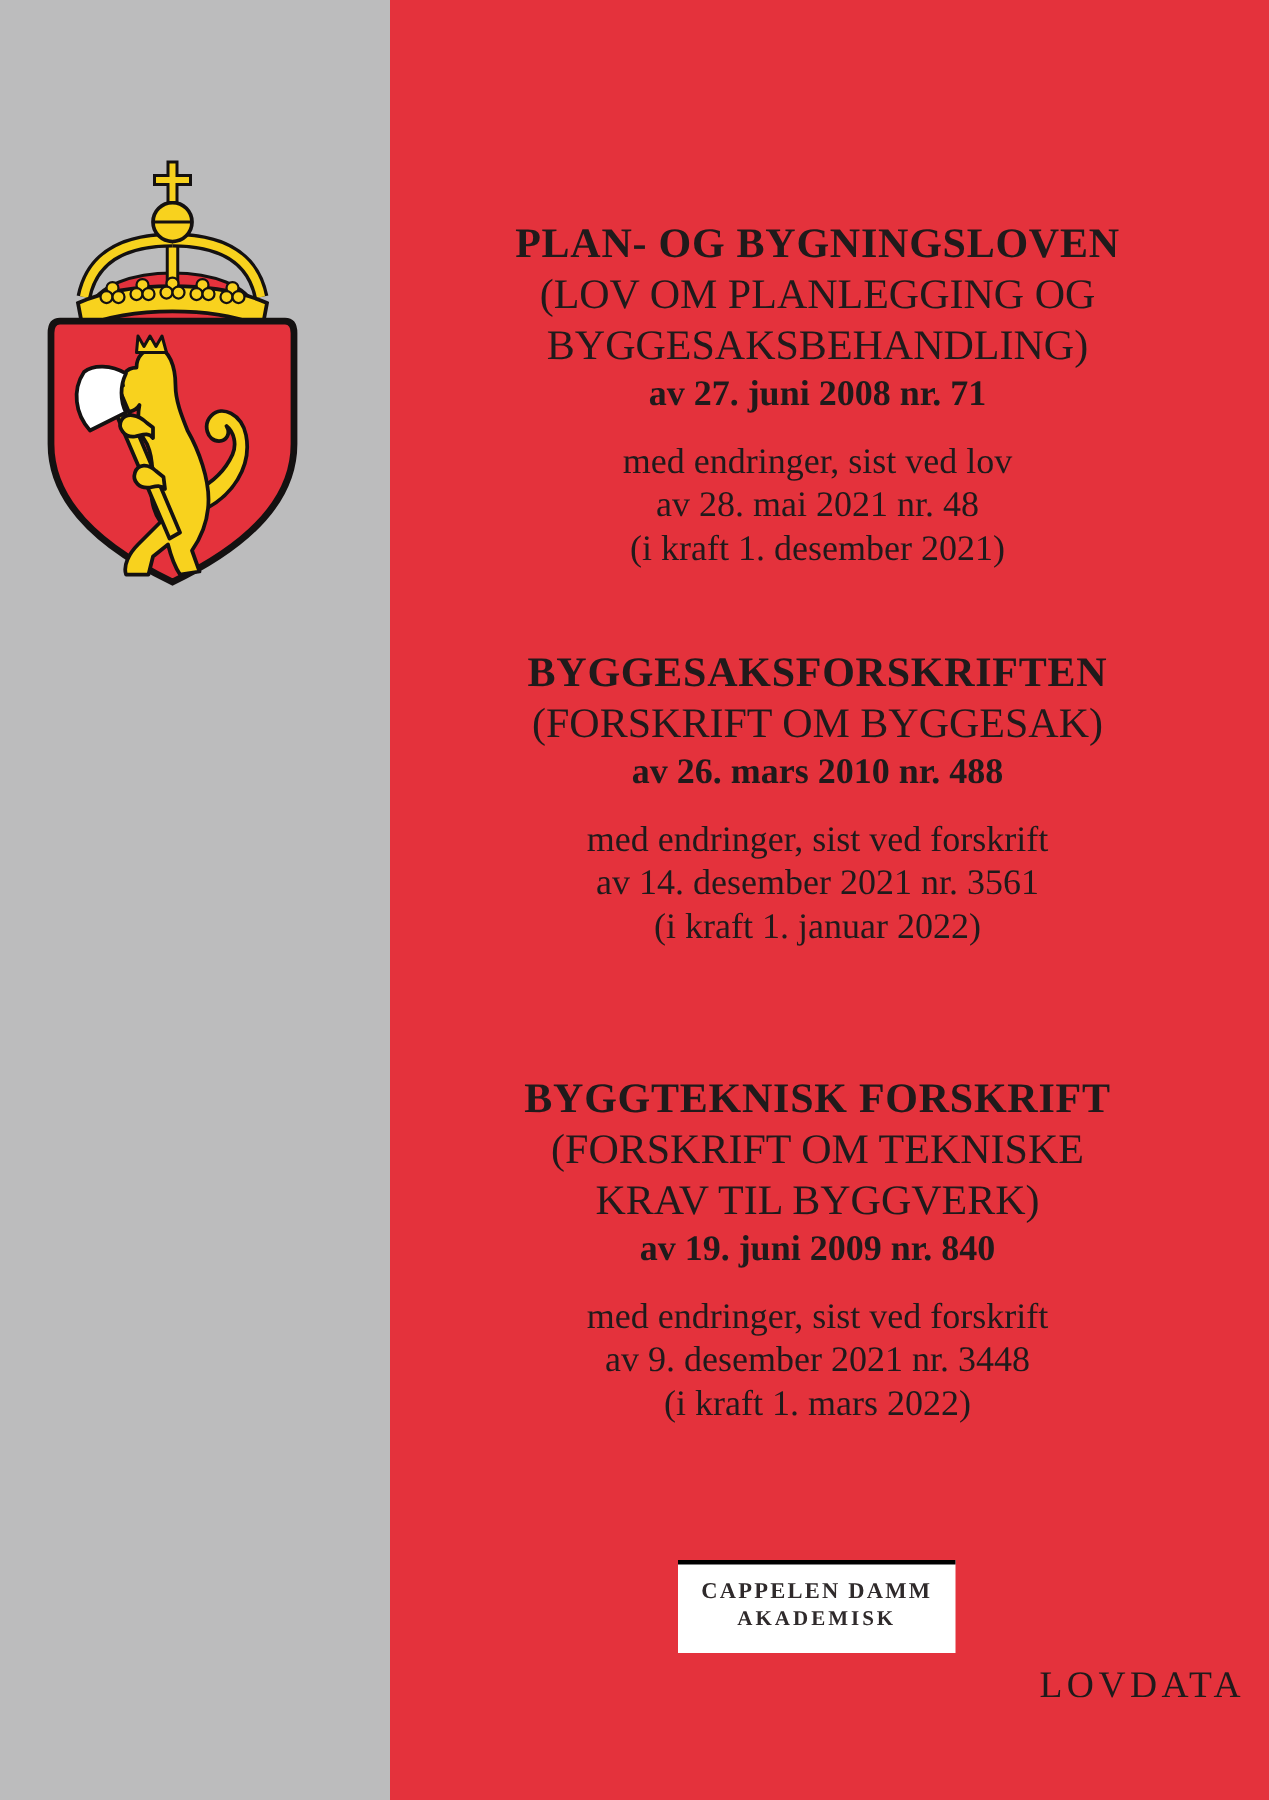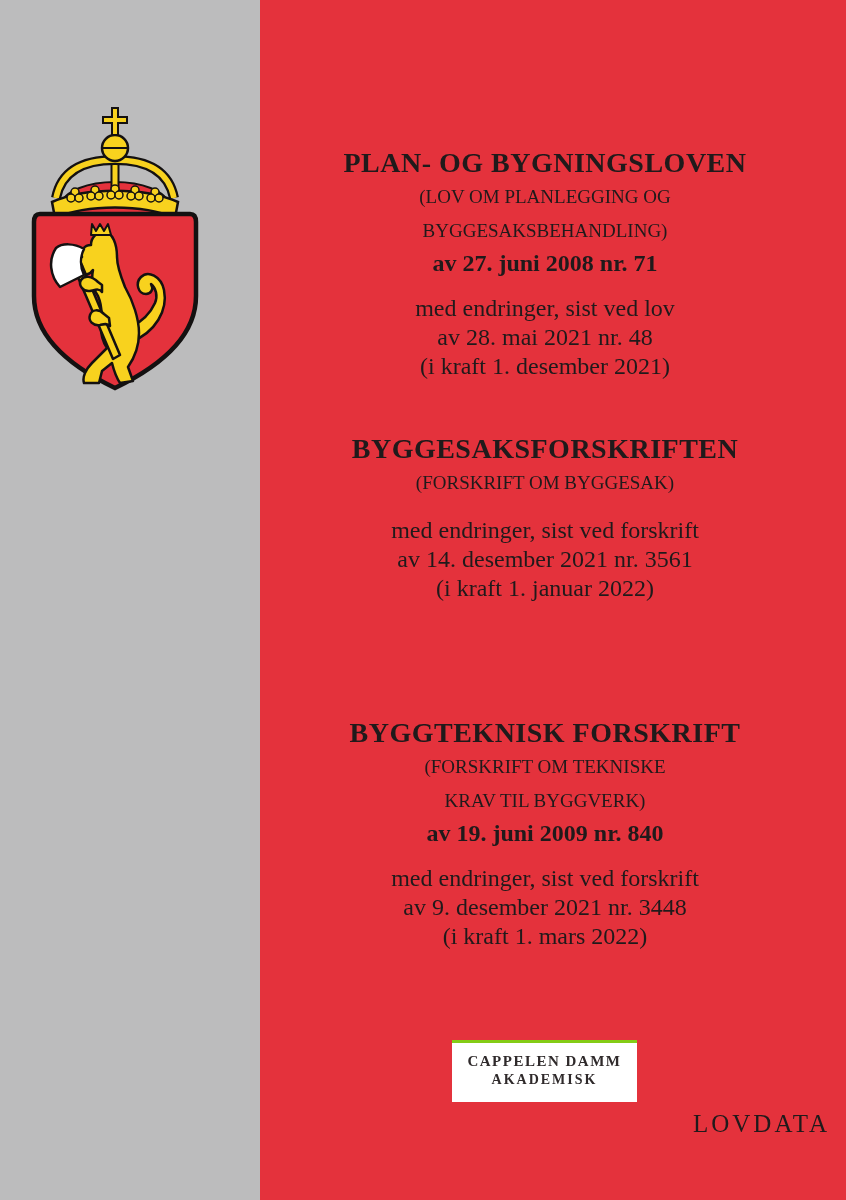--- a/index.html
+++ b/index.html
@@ -35,34 +35,34 @@
     color: #201a1b;
   }
   .b1 { top: 146px; }
   .b2 { top: 432px; }
   .b3 { top: 716px; }
   .law-title {
     font-size: 28px; line-height: 34px; font-weight: bold;
     letter-spacing: 0.5px;
   }
   .law-sub {
-    font-size: 19px; line-height: 34px; font-weight: normal;
+    font-size: 28px; line-height: 34px; font-weight: normal;
   }
   .law-enacted {
     font-size: 24px; line-height: 30px; font-weight: bold;
   }
   .law-amend {
     margin-top: 16px;
     font-size: 24px; line-height: 29px;
   }
   .pub-box {
     position: absolute; left: 192px; top: 1040px;
     width: 185px; height: 62px;
     background: #ffffff;
-    border-top: 3px solid #84cc16;
+    border-top: 3px solid #000000;
     box-sizing: border-box;
     text-align: center;
     color: #2f2a2b;
   }
   .pub-line1 {
     margin-top: 10px;
     font-size: 15px; font-weight: bold; letter-spacing: 1.5px;
   }
   .pub-line2 {
     margin-top: 2px;
@@ -146,20 +146,21 @@
       <div class="law-amend">
         <div>med endringer, sist ved lov</div>
         <div>av 28. mai 2021 nr. 48</div>
         <div>(i kraft 1. desember 2021)</div>
       </div>
     </section>
 
     <section class="law-block b2">
       <div class="law-title">BYGGESAKSFORSKRIFTEN</div>
       <div class="law-sub">(FORSKRIFT OM BYGGESAK)</div>
+      <div class="law-enacted">av 26. mars 2010 nr. 488</div>
       <div class="law-amend">
         <div>med endringer, sist ved forskrift</div>
         <div>av 14. desember 2021 nr. 3561</div>
         <div>(i kraft 1. januar 2022)</div>
       </div>
     </section>
 
     <section class="law-block b3">
       <div class="law-title">BYGGTEKNISK FORSKRIFT</div>
       <div class="law-sub">(FORSKRIFT OM TEKNISKE</div>

